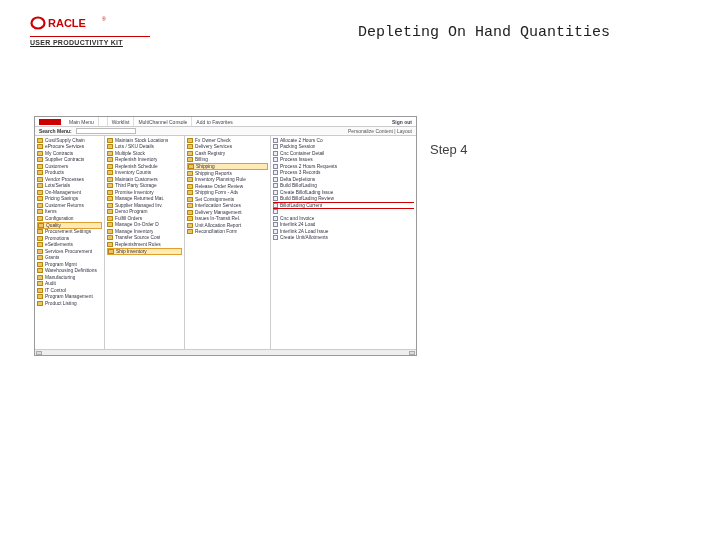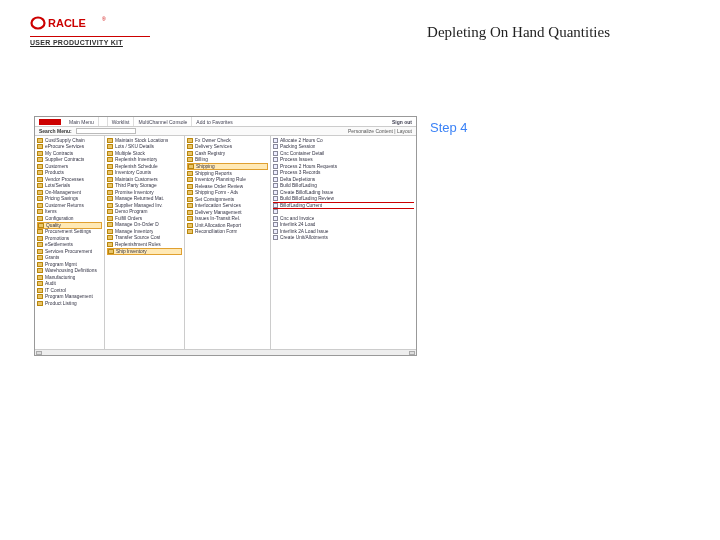--- a/index.html
+++ b/index.html
@@ -3,21 +3,21 @@
 <meta charset="utf-8">
 <style>
   * { box-sizing: border-box; margin: 0; padding: 0; }
   body { width: 720px; height: 540px; background: #fff; font-family: Arial, sans-serif; color: #222; position: relative; }
 
   .logo-block { position: absolute; top: 16px; left: 30px; width: 120px; text-decoration: underline; }
   .oracle-logo { fill: #c00; }
   .logo-divider { height: 1px; background: #c00; margin: 2px 0; }
   .upk-text { font-size: 7px; letter-spacing: 0.3px; font-weight: 600; color: #333; }
 
-  .page-title { position: absolute; top: 24px; right: 110px; font-size: 15px; font-family: Liberation Serif, serif; margin-left: 44px; }
+  .page-title { position: absolute; top: 24px; right: 110px; font-size: 15px; font-family: Liberation Mono, monospace; margin-left: 44px; }
 
   .screenshot-frame { position: absolute; top: 116px; left: 34px; width: 383px; height: 240px; border: 1px solid #999; background: #fff; overflow: hidden; }
 
   .app-bar { height: 10px; display: flex; align-items: center; background: #fff; border-bottom: 1px solid #ccc; font-size: 5px; color: #445; }
   .app-logo { width: 22px; height: 6px; background: #c00; margin: 0 4px 0 4px; }
   .app-bar-seg { padding: 0 4px; border-right: 1px solid #ddd; height: 100%; display: flex; align-items: center; }
   .app-bar-seg.last { border-right: none; }
   .app-sign { margin-left: auto; padding-right: 4px; font-weight: bold; }
 
   .sub-bar { height: 9px; background: #fafafa; border-bottom: 1px solid #ccc; display: flex; align-items: center; font-size: 5px; }
@@ -38,21 +38,21 @@
   .item.selected { background: #ffe9b5; border: 1px solid #e0a030; height: 7px; }
   .item.bordered { border-top: 1px solid #c00; border-bottom: 1px solid #c00; background: #fff; }
   .folder-icon { width: 6px; height: 5px; background: #e9c46a; border: 0.5px solid #b8860b; border-radius: 0.5px; flex-shrink: 0; }
   .page-icon { width: 5px; height: 5px; background: #eef; border: 0.5px solid #889; flex-shrink: 0; }
   .item-label { overflow: hidden; text-overflow: clip; }
 
   .scrollbar { height: 6px; background: #eee; border-top: 1px solid #ccc; display: flex; align-items: center; }
   .sb-btn { width: 6px; height: 4px; background: #ddd; margin: 0 1px; border: 0.5px solid #aaa; }
   .sb-track { flex: 1; }
 
-  .side-panel { position: absolute; top: 120px; left: 430px; width: 200px; font-family: Arial, sans-serif; font-size: 13px; color: #3b82f6; }
+  .side-panel { position: absolute; top: 142px; left: 430px; width: 200px; font-family: Arial, sans-serif; font-size: 13px; color: #404040; }
   .step-label { margin-bottom: 26px; }
   .instruction { line-height: 1.35; }
   .instruction b { font-weight: bold; }
 </style>
 </head>
 <body>
 
 <div class="logo-block">
   <svg class="oracle-logo" width="82" height="14" viewBox="0 0 82 14">
     <ellipse cx="8" cy="7" rx="6.5" ry="5.5" fill="none" stroke="#c00" stroke-width="2.2"></ellipse>

